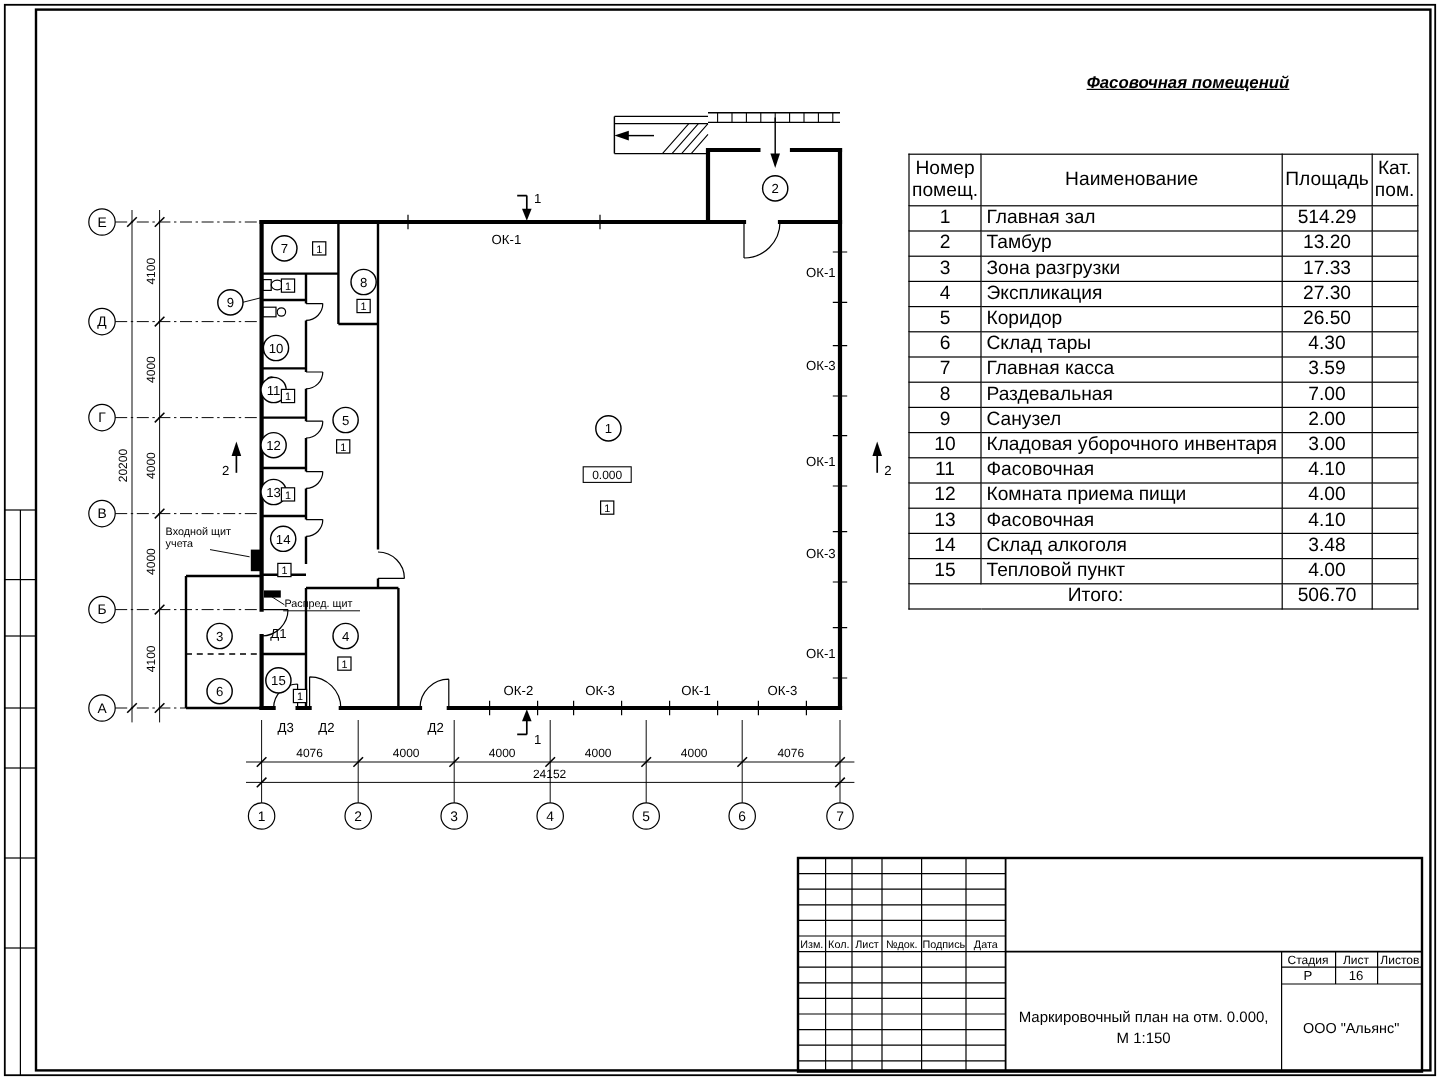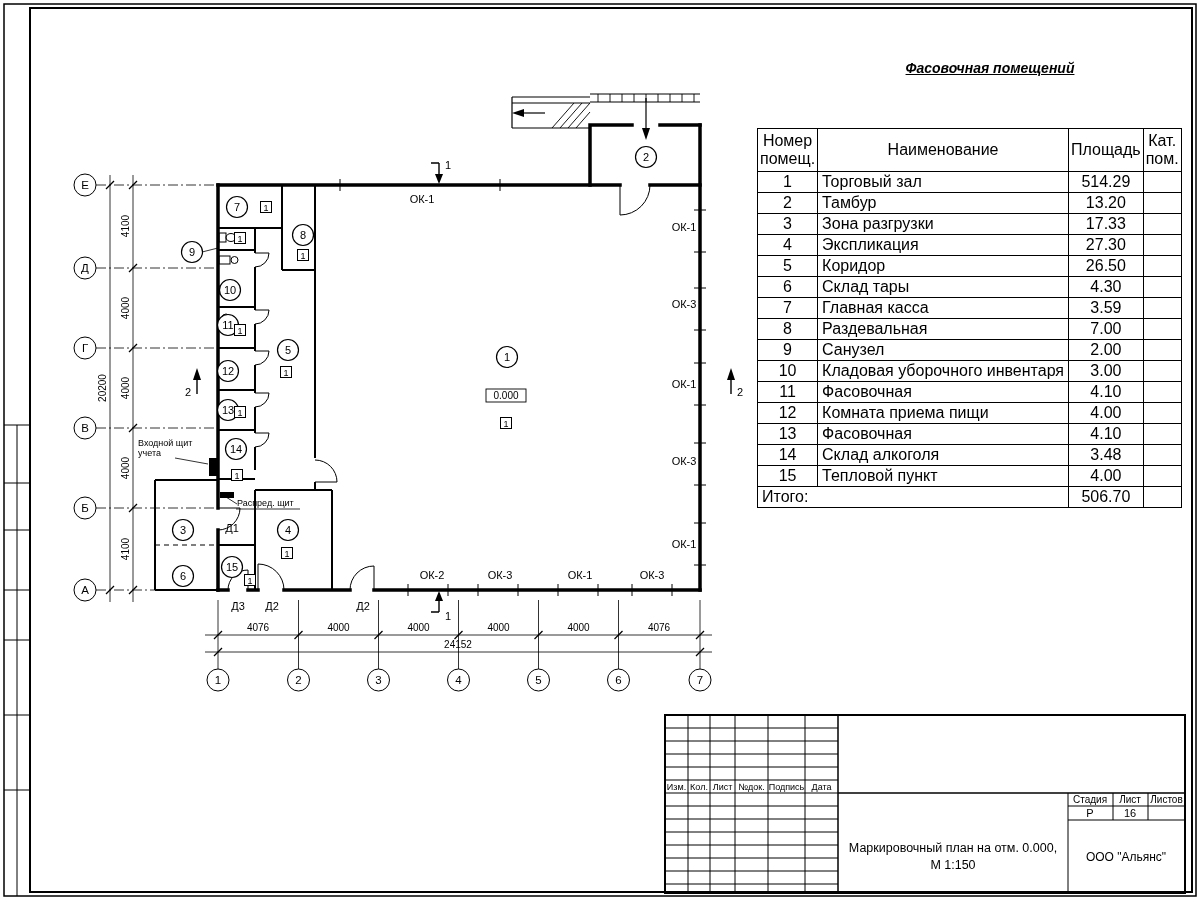--- a/index.html
+++ b/index.html
@@ -11,21 +11,21 @@
          text-decoration:underline;font-size:14px;}
   .plan-title{left:255px;top:60px;width:330px;}
   .expl-title{left:878px;top:60px;width:224px;}
   table.expl{position:absolute;left:757px;top:128px;border-collapse:collapse;table-layout:fixed;
          font-size:16px;line-height:1.15;background:#fff;}
   table.expl th,table.expl td{border:1px solid #000;}
   table.expl th{font-weight:normal;height:38px;padding:2px;text-align:center;vertical-align:middle;}
   table.expl td{height:20px;padding:0 4px;vertical-align:middle;white-space:nowrap;overflow:hidden;}
   td.num,td.area,td.cat{text-align:center;padding:0 2px;}
   td.name{text-align:left;}
-  td.total-label{text-align:left;padding-right:6px;}
+  td.total-label{text-align:center;padding-right:6px;}
 </style>
 </head>
 <body>
 
 <div class="sheet">
 
 <svg width="1200" height="900" viewBox="0 0 1200 900">
 
   <g stroke="#000" fill="none">
     <rect x="4" y="4" width="1192" height="892" stroke-width="1.5"></rect>
@@ -350,21 +350,21 @@
     <tr>
       <th>Номер помещ.</th>
       <th>Наименование</th>
       <th>Площадь</th>
       <th>Кат. пом.</th>
     </tr>
   </thead>
   <tbody>
     <tr>
           <td class="num">1</td>
-          <td class="name">Торговый зал</td>
+          <td class="name">Главная зал</td>
           <td class="area">514.29</td>
           <td class="cat"></td>
         </tr>
     <tr>
           <td class="num">2</td>
           <td class="name">Тамбур</td>
           <td class="area">13.20</td>
           <td class="cat"></td>
         </tr>
     <tr>

